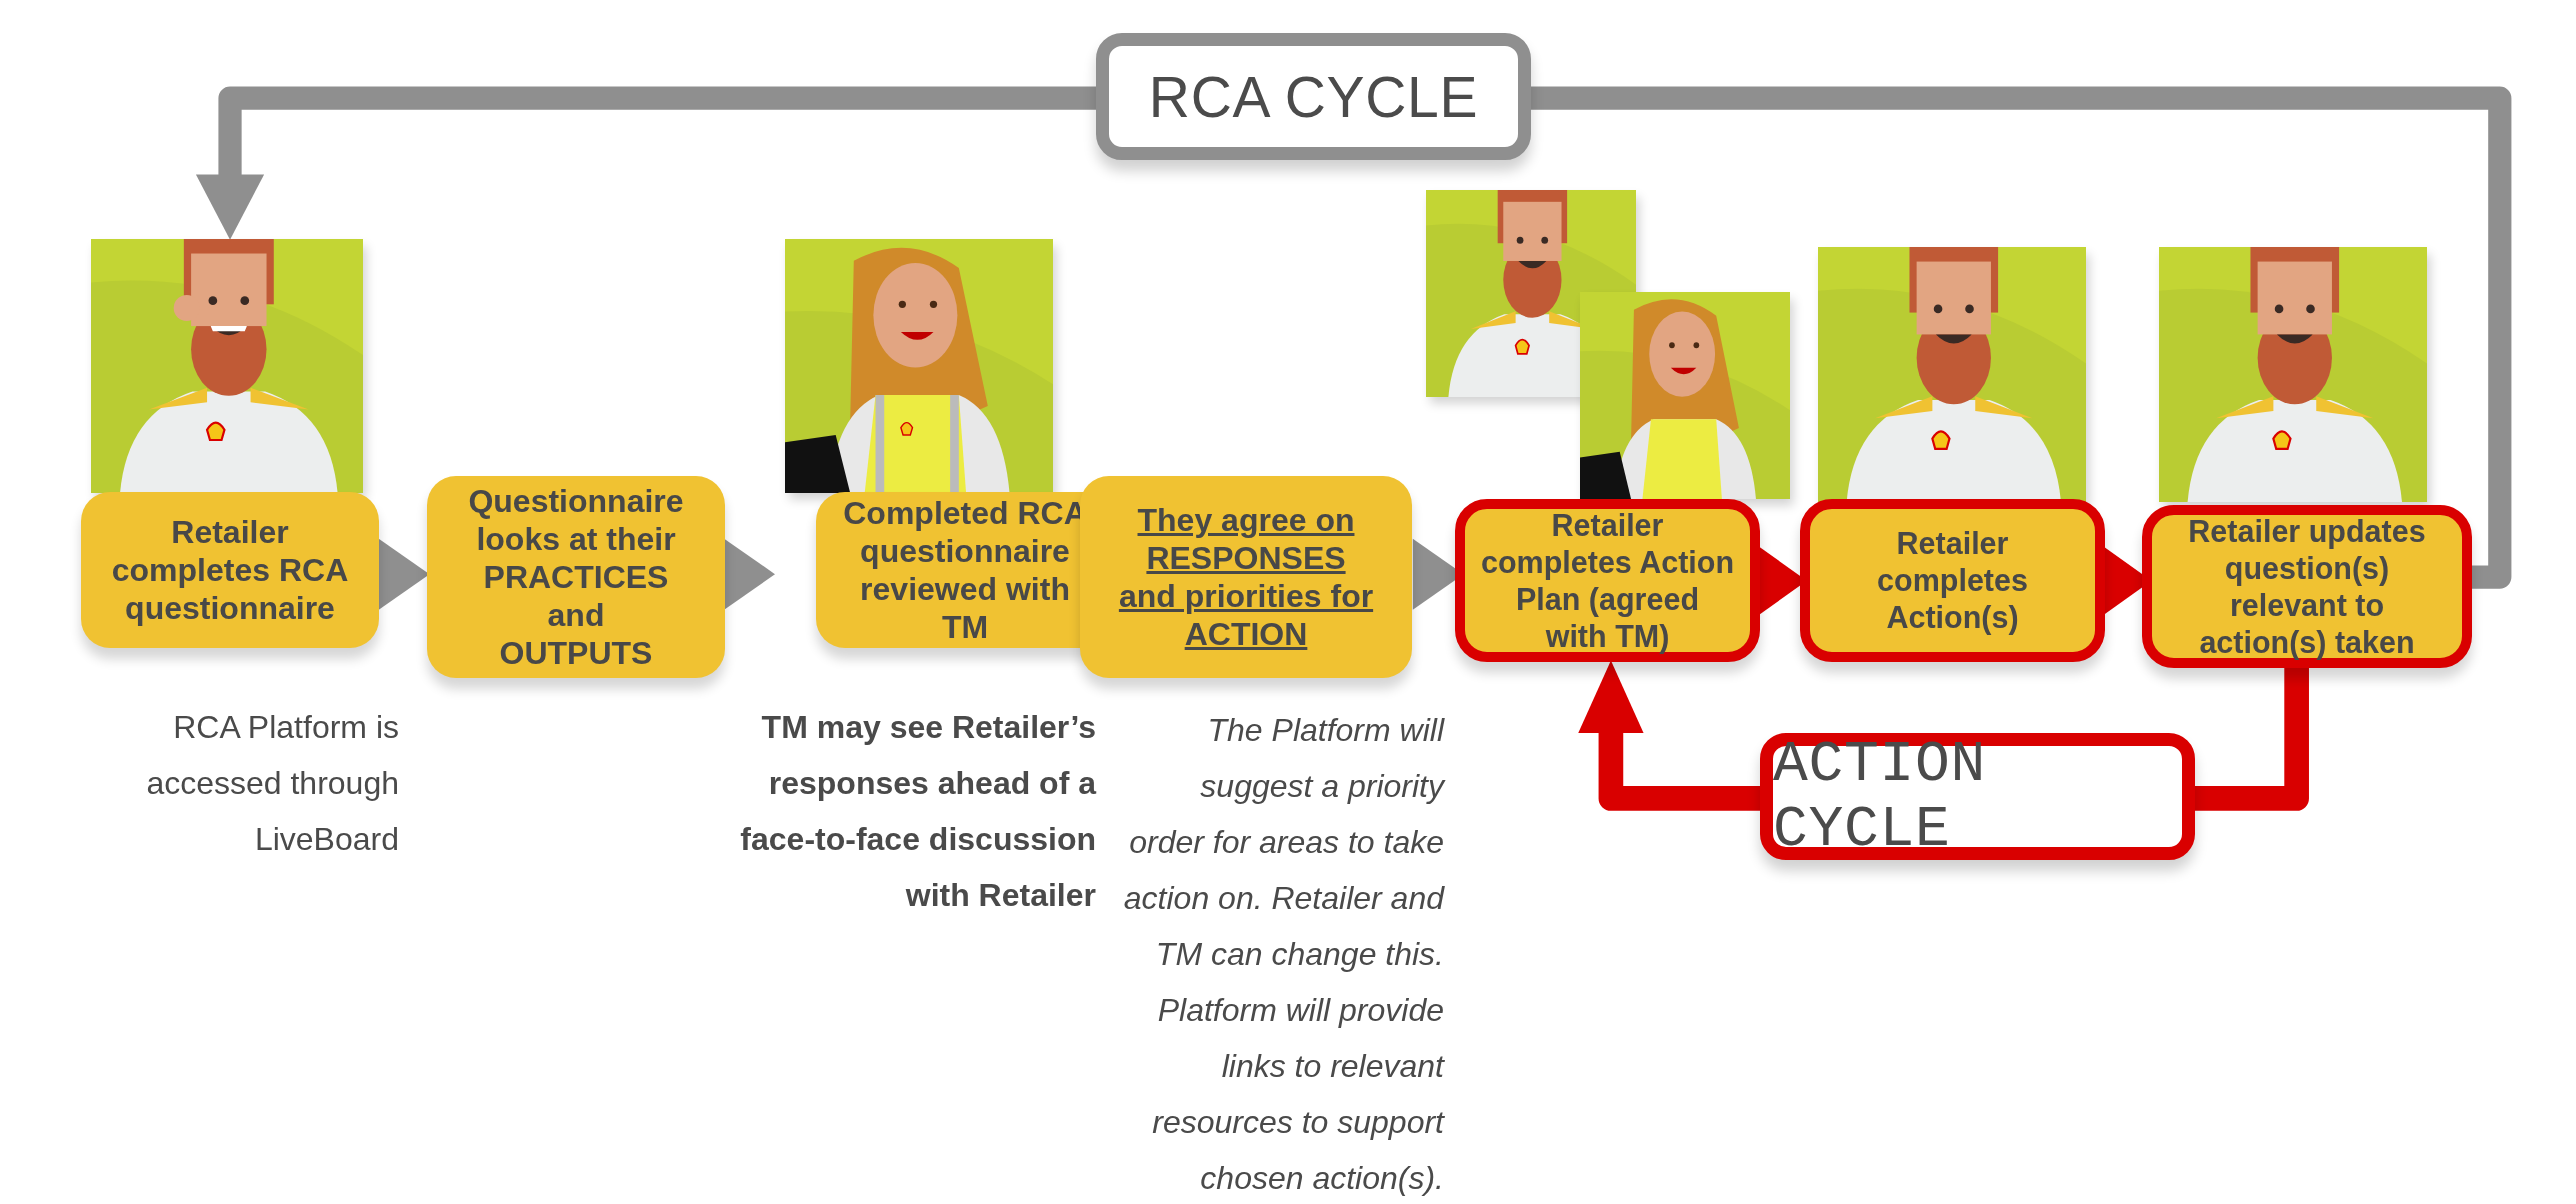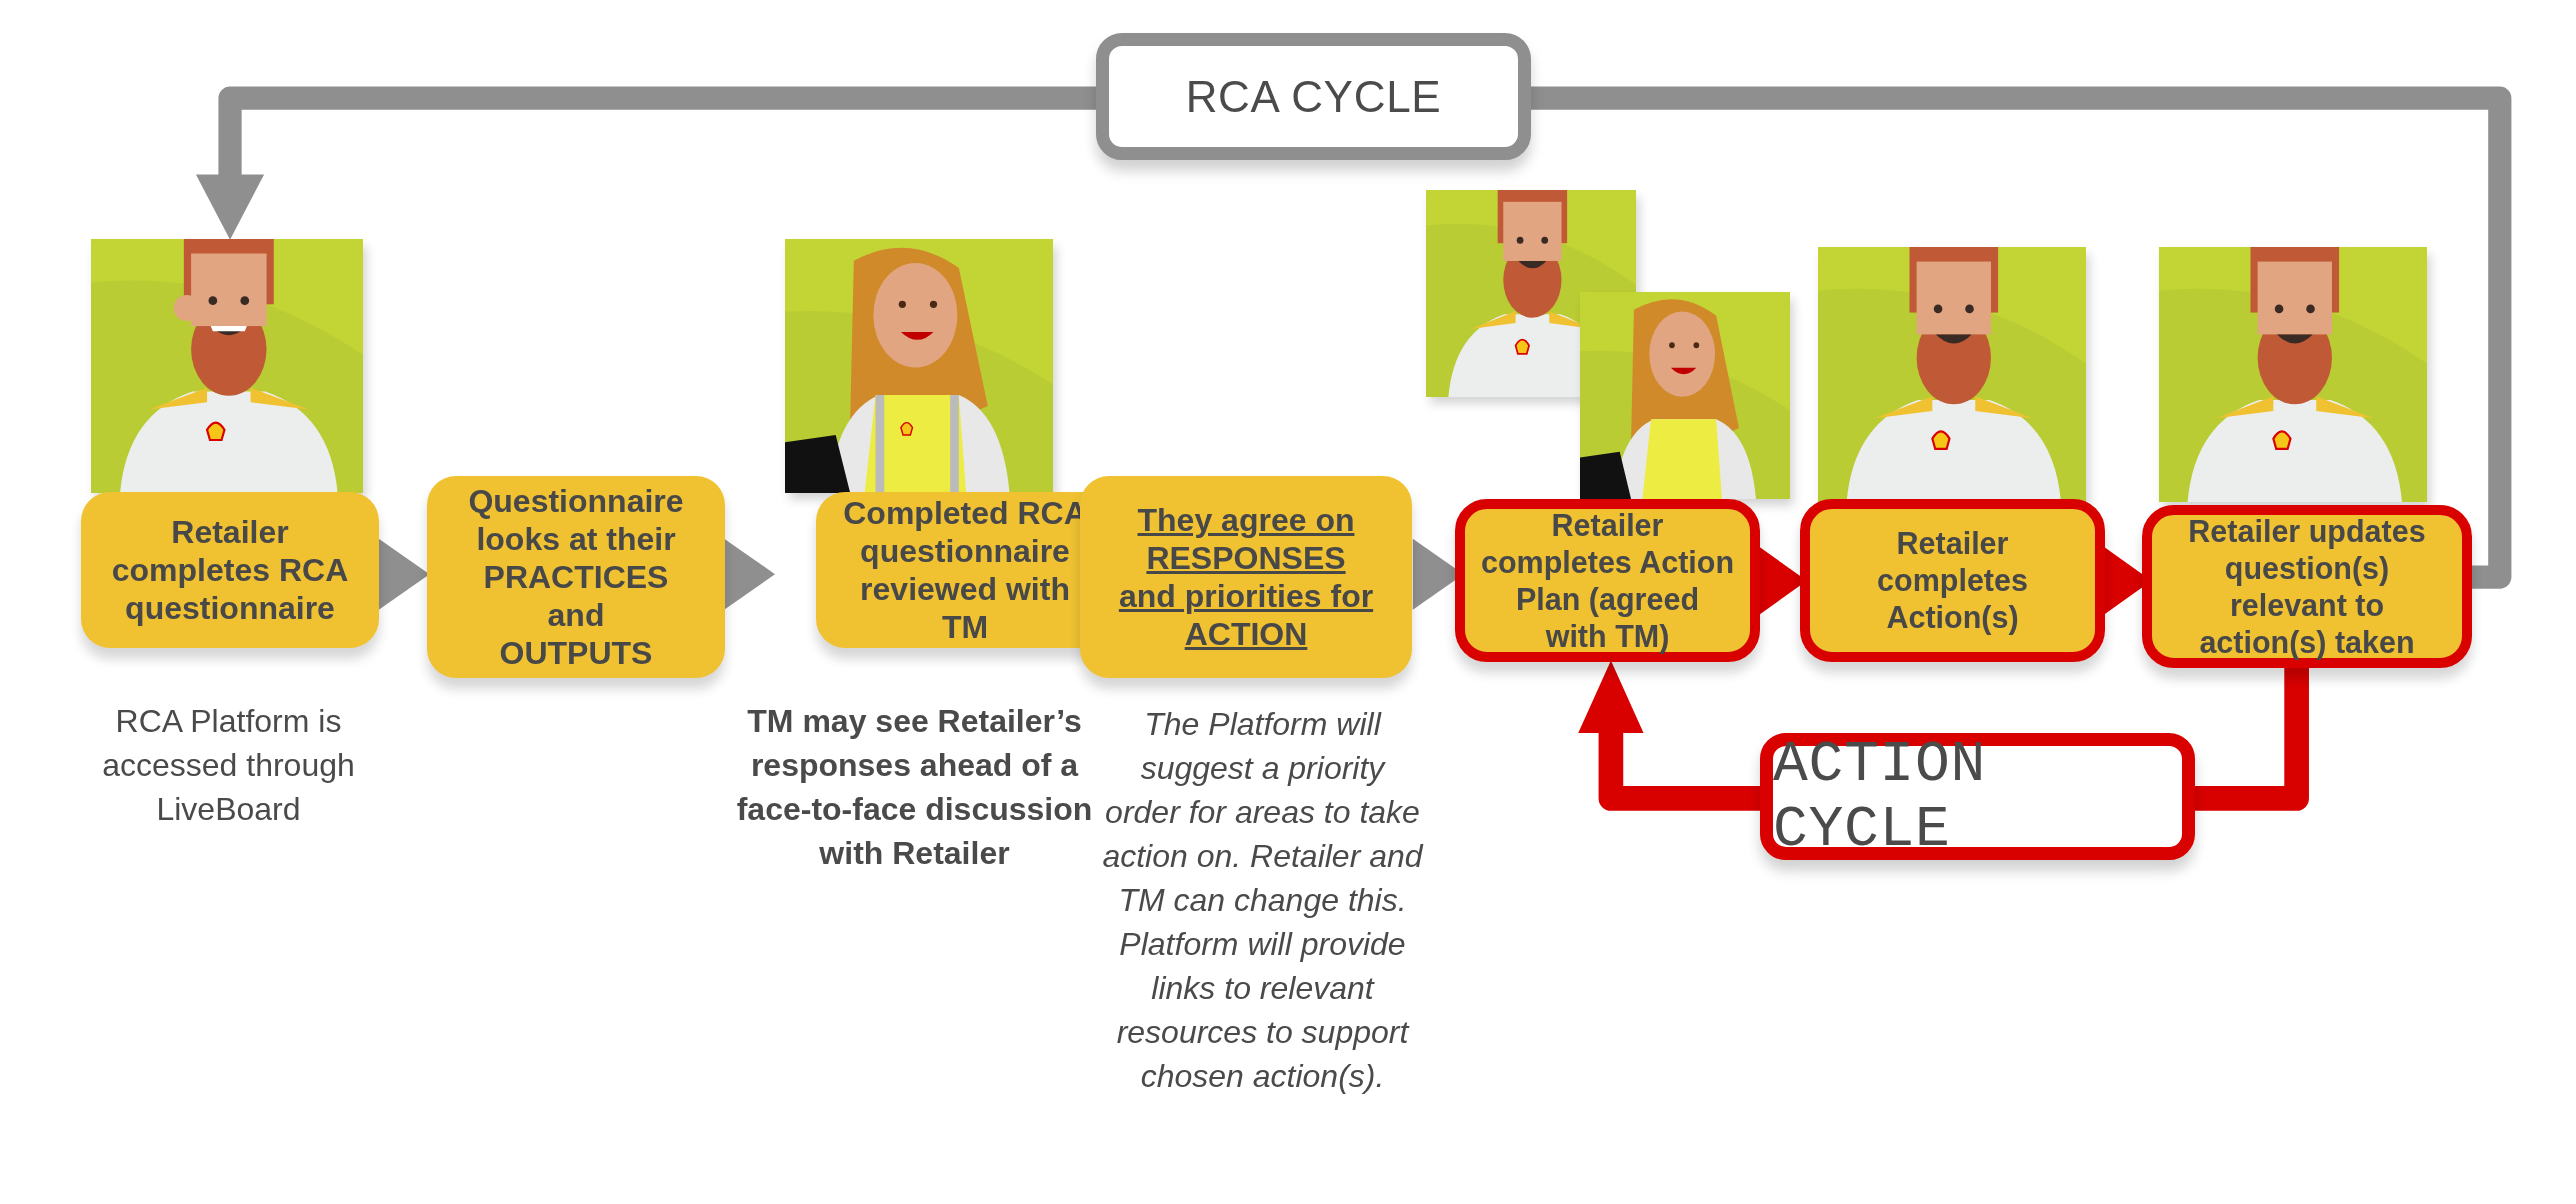--- a/index.html
+++ b/index.html
@@ -3,31 +3,31 @@
 <meta charset="utf-8">
 <style>
   html, body { margin:0; padding:0; background:#ffffff; }
   body { width:2576px; height:1205px; position:relative; overflow:hidden;
          font-family:"Liberation Sans", "DejaVu Sans", sans-serif; color:#4a4a4a; }
   svg.bg { position:absolute; left:0; top:0; }
   .cycle-label { position:absolute; background:#fff; border-radius:26px; box-sizing:border-box;
                  display:flex; align-items:center; justify-content:center;
                  box-shadow:0 10.2px 13px rgba(0,0,0,0.18); color:#4b4b4b; letter-spacing:0.7px; }
   .rca-label { left:1096px; top:33px; width:435px; height:127px; border:13px solid #8f8f8f;
-               font-size:44px; }
+               font-size:57px; }
   .action-label { left:1760px; top:733px; width:435px; height:127px; border:13px solid #d90000;
                   font-size:58px;font-family:Liberation Mono, monospace; }
   .photo { position:absolute; overflow:hidden; box-shadow:4.4px 7.3px 10.2px rgba(0,0,0,0.18); }
   .photo svg { width:100%; height:100%; display:block; }
   .step { position:absolute; box-sizing:border-box; background:#f0c232; border-radius:29px;
           display:flex; align-items:center; justify-content:center; text-align:center;
           font-size:32px; line-height:38px; color:#484848; font-weight:bold;
           box-shadow:0 10.2px 11.6px rgba(0,0,0,0.16); padding:0 13px; white-space:pre-line; }
   .step.red { border:10.2px solid #d90000; border-radius:32px; font-size:30.5px; line-height:37px; }
-  .note { position:absolute; text-align:center; font-size:32px; line-height:44px; color:#4a4a4a;
+  .note { position:absolute; text-align:right; font-size:32px; line-height:56px; color:#4a4a4a;
           white-space:pre-line; }
 </style>
 </head>
 <body>
 
 <svg class="bg" width="2576" height="1205" viewBox="0 0 3550 1660">
 
   <path d="M3375 795 L3445 795 L3445 135 L317 135 L317 250" fill="none" stroke="#8f8f8f" stroke-width="32" stroke-linejoin="round"></path>
   <polygon points="270,240 364,240 317,330" fill="#8f8f8f"></polygon>
 

